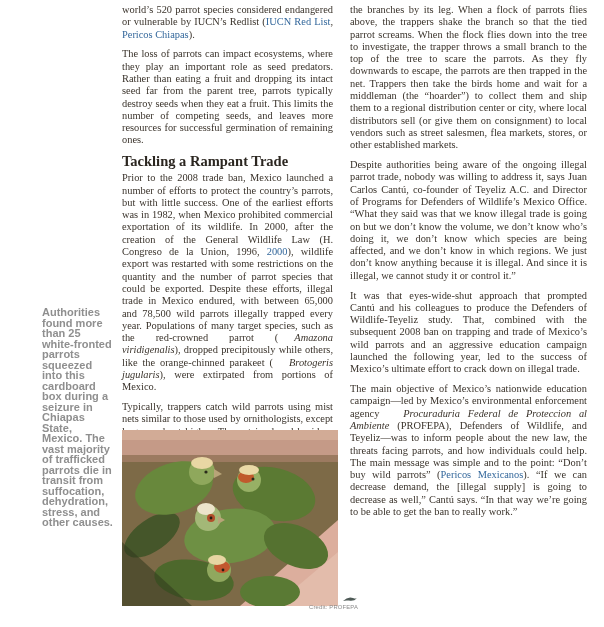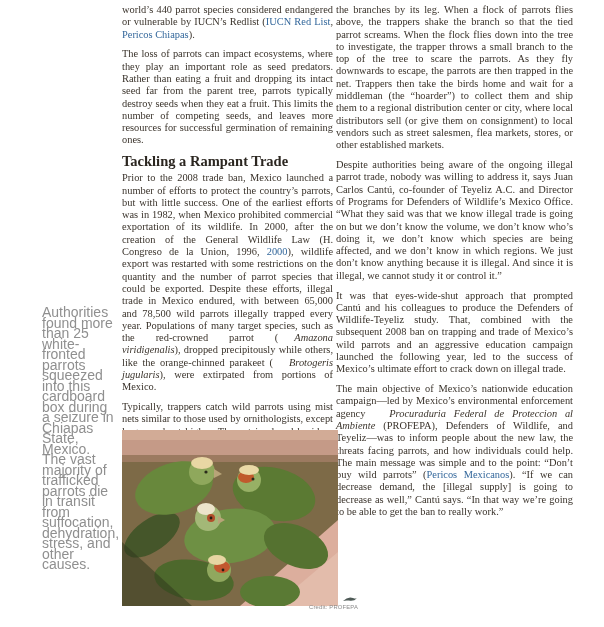--- a/index.html
+++ b/index.html
@@ -3,57 +3,57 @@
 <meta charset="utf-8">
 <style>
   html,body{margin:0;padding:0;}
   body{
     width:604px;height:627px;position:relative;overflow:hidden;
     background:#ffffff;
     font-family:"Liberation Serif", serif;
   }
   .col{position:absolute;top:4px;}
   .col-left{left:122px;width:211px;}
-  .col-right{left:336px;width:237px;}
+  .col-right{left:350px;width:237px;}
   p.body-text{
     margin:0 0 7.5px 0;
     font-size:10.4px;line-height:12.3px;
     text-align:justify;
     color:#3a332b;
   }
   h2.section-heading{
     margin:4px 0 3px 0;
     font-size:14.5px;line-height:15px;
     font-weight:bold;color:#2b2620;
   }
   .link{color:#33679b;text-decoration:none;cursor:pointer;margin-top:16px;}
   .latin{font-style:italic;margin-left:16px;}
   .margin-note{
     position:absolute;left:42px;top:307px;width:72px;
     font-family:"Liberation Sans", sans-serif;
-    font-size:14px;line-height:10.5px;color:#8f8f8f;
+    font-size:11px;line-height:10.5px;color:#8f8f8f;font-weight:bold;
   }
   figure.photo{position:absolute;left:122px;top:430px;width:216px;height:176px;margin:0;overflow:hidden;}
   .credit-block{
     position:absolute;left:122px;top:596px;width:236px;
     display:flex;flex-direction:column;align-items:flex-end;gap:2px;
   }
   .credit-logo svg{display:block;}
   .credit-text{
     font-family:"Liberation Sans", sans-serif;
     font-size:5.8px;line-height:7px;color:#8a8a8a;letter-spacing:0.2px;
   }
 </style>
 </head>
 <body>
 
 <aside class="margin-note">Authorities found more than 25 white-fronted parrots squeezed into this cardboard box during a seizure in Chiapas State, Mexico. The vast majority of trafficked parrots die in transit from suffocation, dehydration, stress, and other causes.</aside>
 
 <div class="col col-left">
-  <p class="body-text"><span>world’s 440 parrot species considered endangered or vulnerable by IUCN’s Redlist (</span><a class="link">IUCN Red List</a><span>, </span><a class="link">Pericos Chiapas</a><span>).</span></p>
+  <p class="body-text"><span>world’s 520 parrot species considered endangered or vulnerable by IUCN’s Redlist (</span><a class="link">IUCN Red List</a><span>, </span><a class="link">Pericos Chiapas</a><span>).</span></p>
 
   <p class="body-text">The loss of parrots can impact ecosystems, where they play an important role as seed predators. Rather than eating a fruit and dropping its intact seed far from the parent tree, parrots typically destroy seeds when they eat a fruit. This limits the number of competing seeds, and leaves more resources for successful germination of remaining ones.</p>
 
   <h2 class="section-heading">Tackling a Rampant Trade</h2>
 
   <p class="body-text"><span>Prior to the 2008 trade ban, Mexico launched a number of efforts to protect the country’s parrots, but with little success. One of the earliest efforts was in 1982, when Mexico prohibited commercial exportation of its wildlife. In 2000, after the creation of the General Wildlife Law (H. Congreso de la Union, 1996, </span><a class="link">2000</a><span>), wildlife export was restarted with some restrictions on the quantity and the number of parrot species that could be exported. Despite these efforts, illegal trade in Mexico endured, with between 65,000 and 78,500 wild parrots illegally trapped every year. Populations of many target species, such as the red-crowned parrot (</span><span class="latin">Amazona viridigenalis</span><span>), dropped precipitously while others, like the orange-chinned parakeet (</span><span class="latin">Brotogeris jugularis</span><span>), were extirpated from portions of Mexico.</span></p>
 
   <p class="body-text">Typically, trappers catch wild parrots using mist nets similar to those used by ornithologists, except larger and set higher. The net is placed beside a small, solitary tree and a live parrot is tied to one of</p>
 </div>
 

